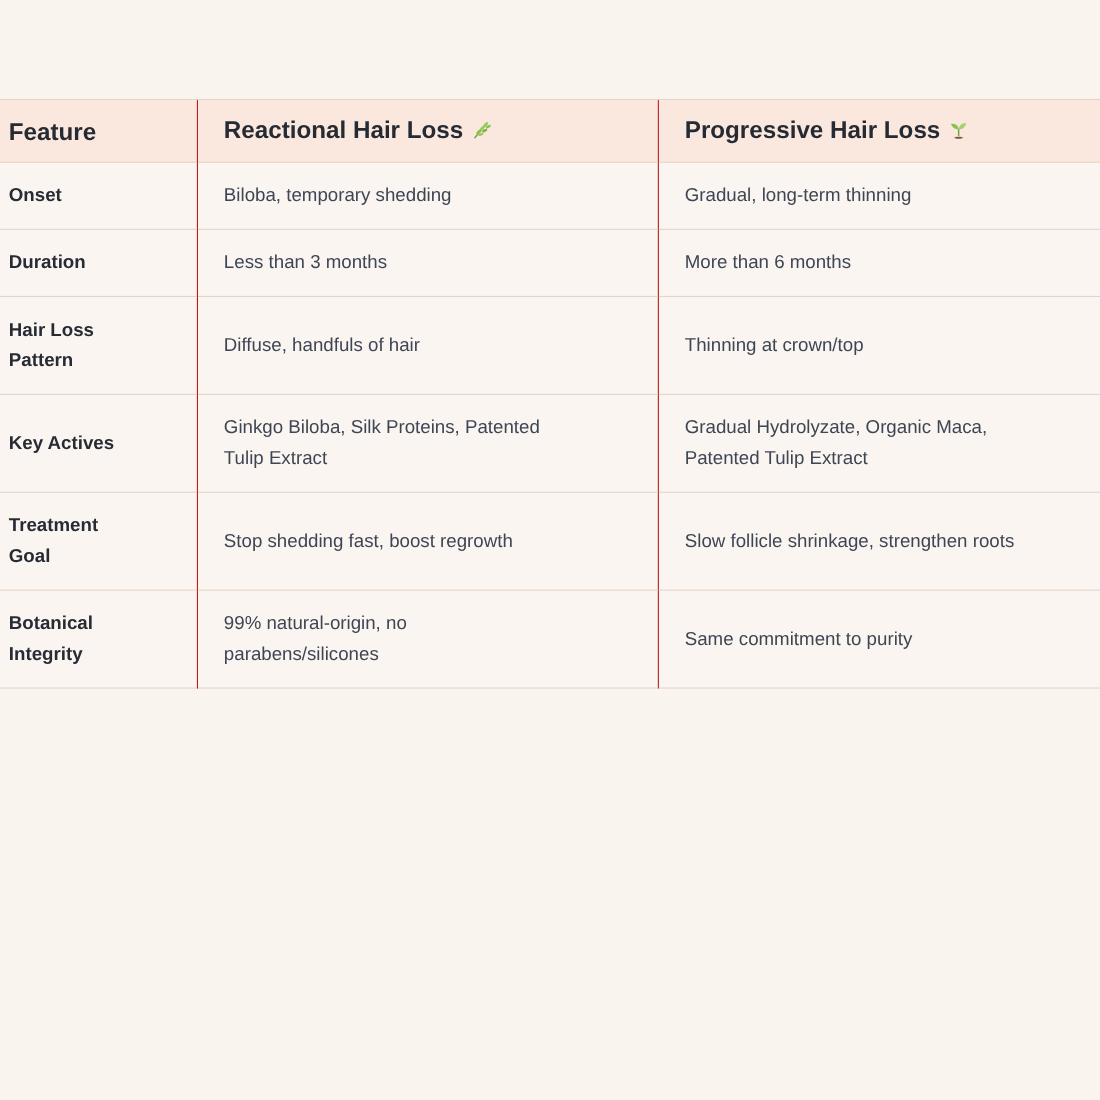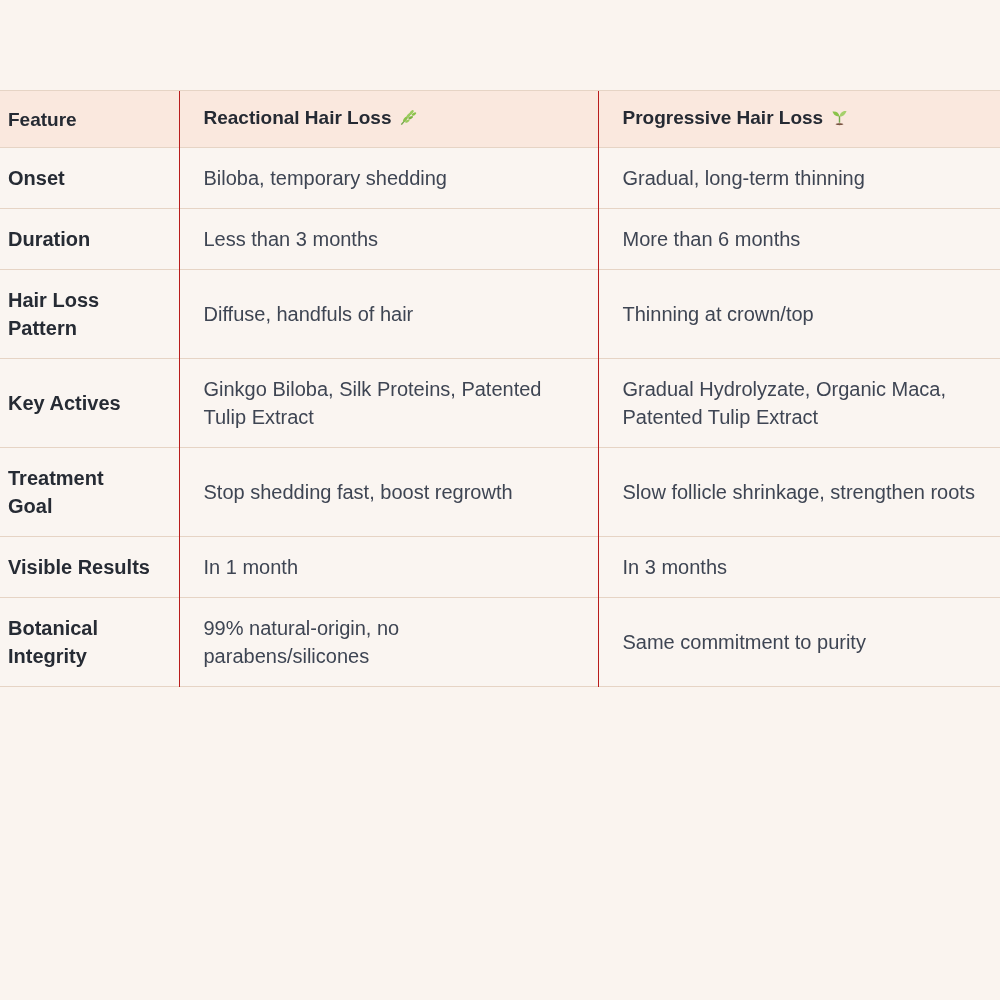--- a/index.html
+++ b/index.html
@@ -22,29 +22,29 @@
   col.c1 { width: 179px; }
   col.c2 { width: 419px; }
   col.c3 { width: 402px; }
   th, td {
     text-align: left;
     vertical-align: middle;
     border-top: 1px solid #e6d4c5;
   }
   th {
     background: #fae8de;
-    font-size: 19px;
+    font-size: 22px;
     font-weight: 700;
     color: #252a33;
     line-height: 27px;
     padding: 13px 10px 13px 24px;
   }
   th.fcol { padding-left: 8px; }
   td {
-    font-size: 20px;
+    font-size: 17px;
     line-height: 28px;
     color: #3e4553;
     padding: 16px 18px 16px 24px;
     white-space: pre-line;
     margin-left: 31px;
   }
   td.fcol {
     padding-left: 8px;
     padding-right: 10px;
     font-weight: 700;
@@ -119,25 +119,20 @@
       <td class="cellborder c3cell">Gradual Hydrolyzate, Organic Maca,
 Patented Tulip Extract</td>
     </tr>
     <tr>
       <td class="fcol">Treatment
 Goal</td>
       <td class="cellborder">Stop shedding fast, boost regrowth</td>
       <td class="cellborder c3cell">Slow follicle shrinkage, strengthen roots</td>
     </tr>
     <tr>
-      <td class="fcol">Visible Results</td>
-      <td class="cellborder">In 1 month</td>
-      <td class="cellborder c3cell">In 3 months</td>
-    </tr>
-    <tr>
       <td class="fcol">Botanical
 Integrity</td>
       <td class="cellborder">99% natural-origin, no
 parabens/silicones</td>
       <td class="cellborder c3cell">Same commitment to purity</td>
     </tr>
   </tbody>
 </table>
 
 </body></html>

